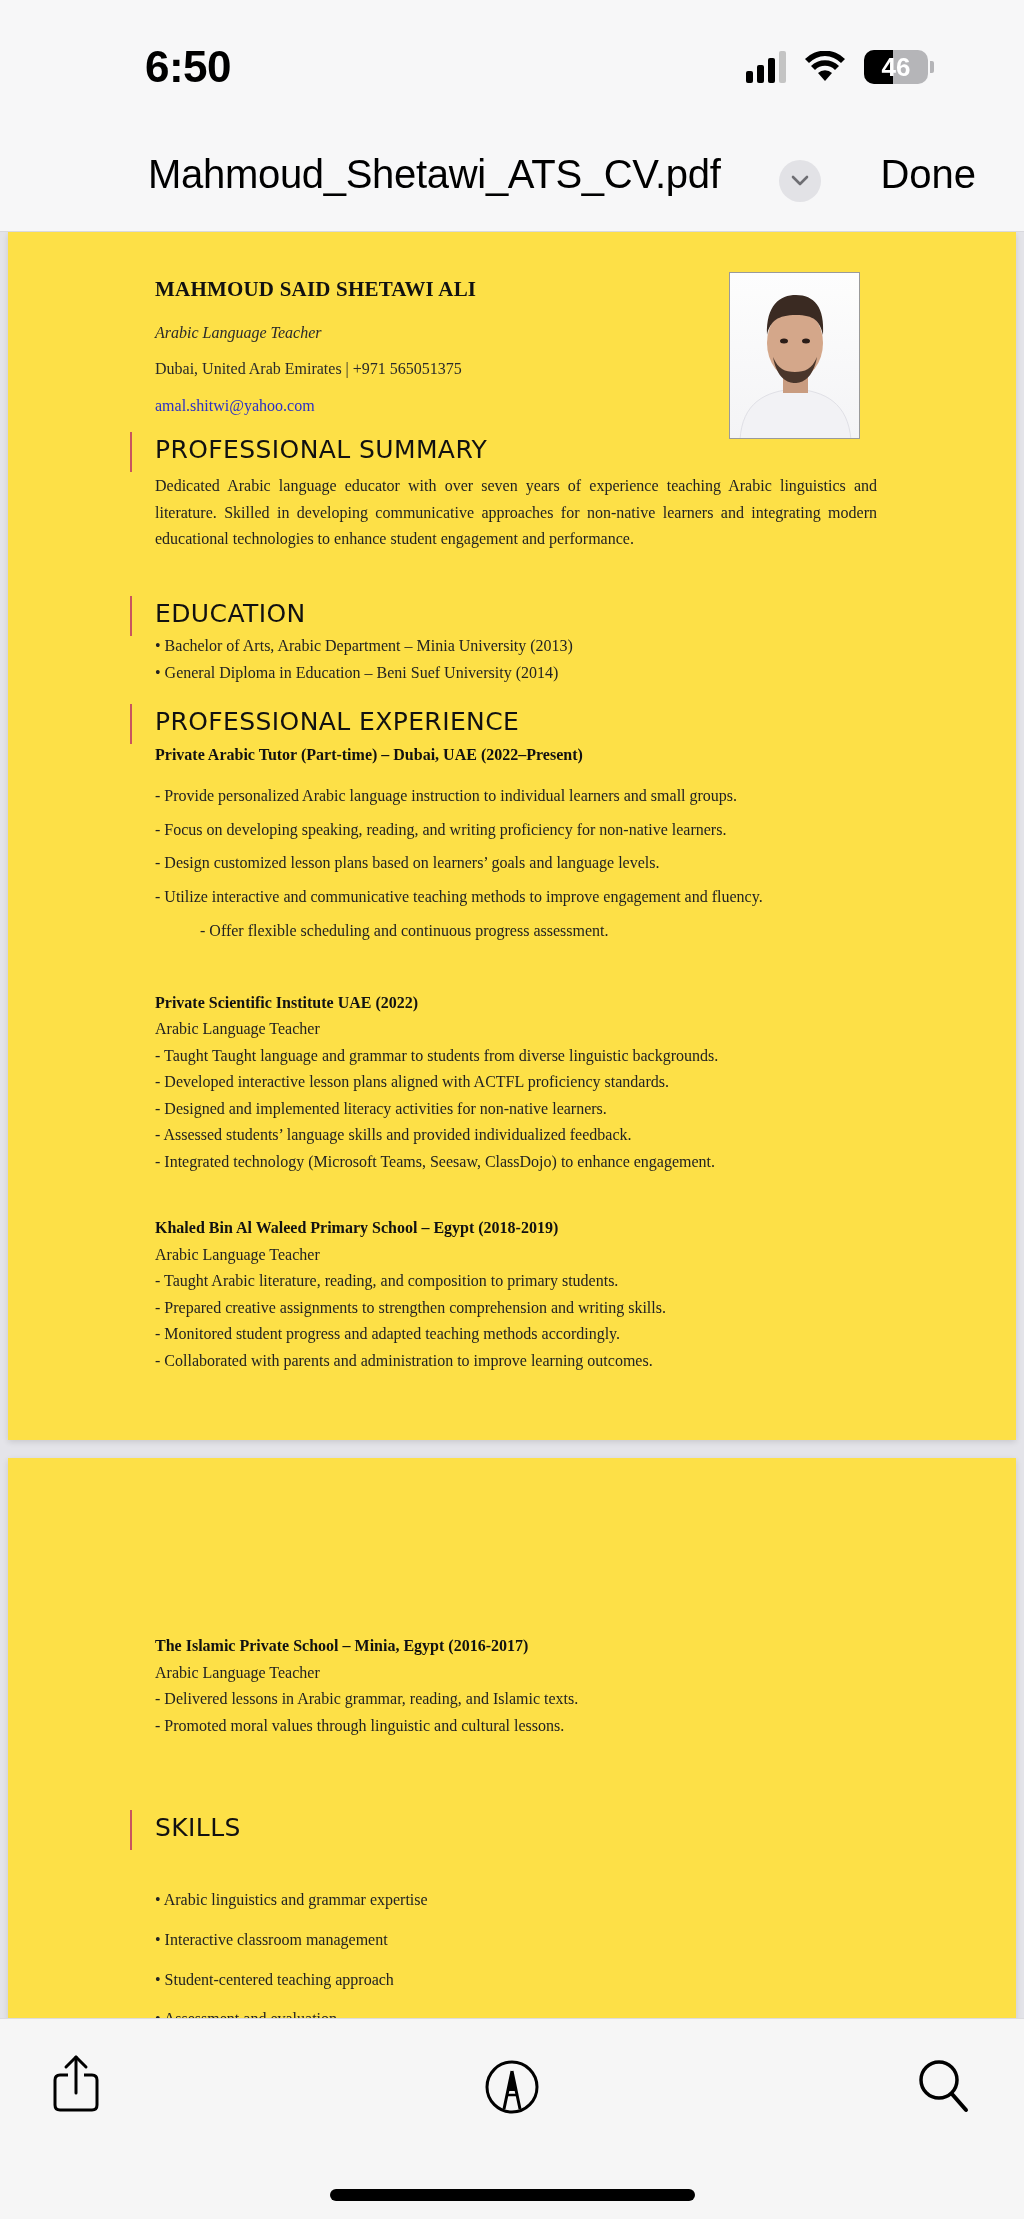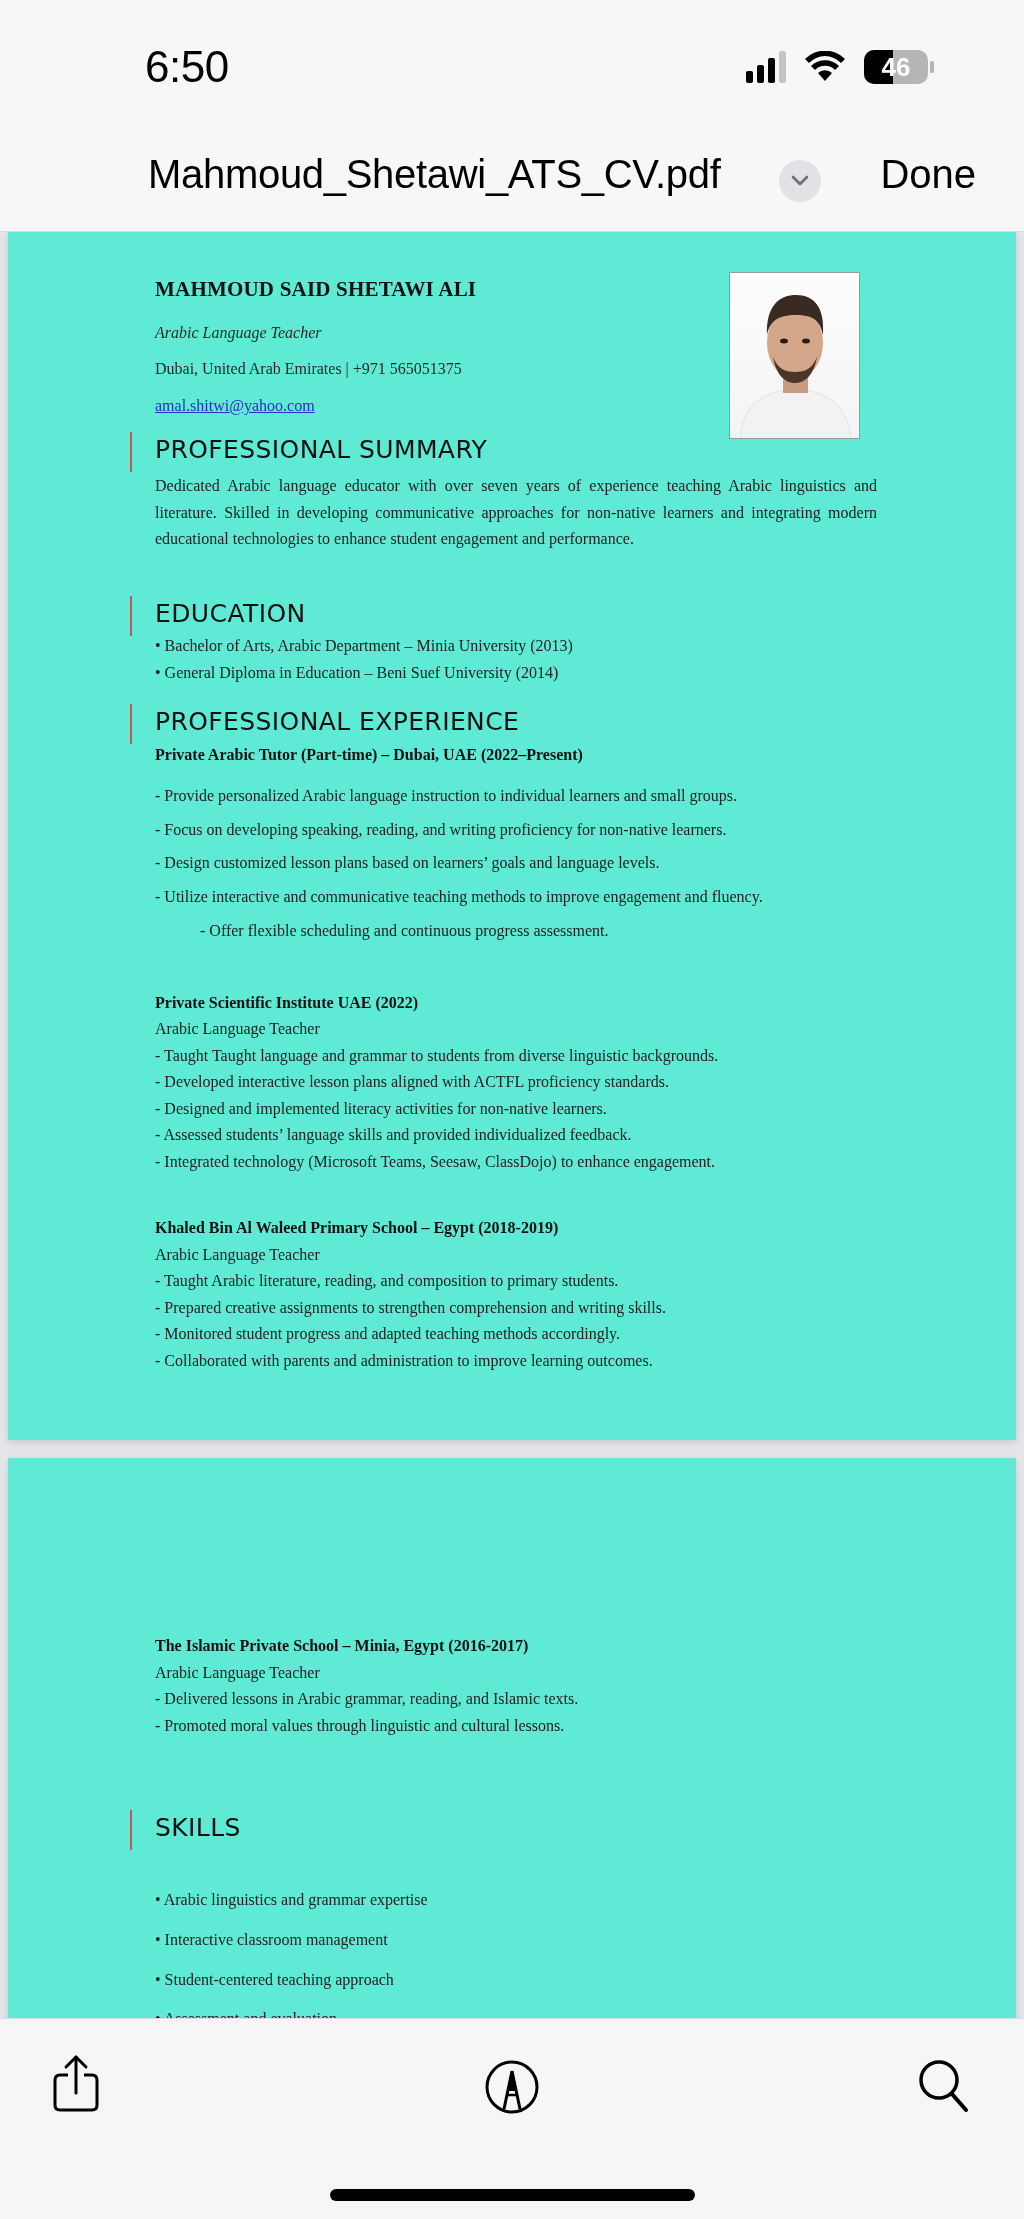--- a/index.html
+++ b/index.html
@@ -1,44 +1,44 @@
 <!DOCTYPE html>
 <html><head>
 <meta charset="utf-8">
 <style>
   * { box-sizing: border-box; margin: 0; padding: 0; }
   html, body { width: 1024px; height: 2219px; overflow: hidden; background: #e4e4e9; }
   body { position: relative; font-family: "Liberation Serif", serif; color: #1a1a1a; }
 
   
   .top-chrome { position: absolute; left: 0; top: 0; width: 1024px; height: 232px; background: #f7f7f8; border-bottom: 1px solid #d9d9de; z-index: 5; }
-  .time { position: absolute; left: 145px; top: 42px; font-family: "Liberation Sans", sans-serif; font-size: 44px; font-weight: 400; letter-spacing: -0.5px; color: #000; }
+  .time { position: absolute; left: 145px; top: 42px; font-family: "Liberation Sans", sans-serif; font-size: 44px; font-weight: 700; letter-spacing: -0.5px; color: #000; }
   .status-icons { position: absolute; right: 90px; top: 50px; display: flex; align-items: center; gap: 18px; }
   .signal { display: flex; align-items: flex-end; gap: 4px; height: 32px; }
   .signal span { width: 7px; border-radius: 2px; background: #000; }
   .signal span.dim { background: #c4c4c4; }
   .battery { position: relative; width: 64px; height: 34px; border-radius: 10px; background: #b5b5b8; overflow: hidden; display: flex; align-items: center; justify-content: center; }
   .battery .fill { position: absolute; left: 0; top: 0; bottom: 0; width: 46%; background: #000; }
   .battery .pct { position: relative; font-family: "Liberation Sans", sans-serif; font-weight: 700; font-size: 26px; color: #fff; }
   .battery-nub { width: 4px; height: 12px; background: #b5b5b8; border-radius: 0 2px 2px 0; margin-left: -16px; }
 
   .doc-title { position: absolute; left: 148px; top: 152px; font-family: "Liberation Sans", sans-serif; font-size: 40px; color: #000; letter-spacing: -0.3px; text-align: right; }
   .title-chevron { position: absolute; left: 779px; top: 160px; width: 42px; height: 42px; border-radius: 50%; background: #e2e2e6; display: flex; align-items: center; justify-content: center; }
   .done-button { position: absolute; right: 48px; top: 152px; font-family: "Liberation Sans", sans-serif; font-size: 40px; color: #000; background: none; border: none; cursor: pointer; }
 
   
-  .page { position: absolute; left: 8px; width: 1008px; background: #5eead4; box-shadow: 0 2px 6px rgba(0,0,0,0.12); }
+  .page { position: absolute; left: 8px; width: 1008px; background: #fde047; box-shadow: 0 2px 6px rgba(0,0,0,0.12); }
   .page1 { top: 232px; height: 1208px; }
   .page2 { top: 1458px; height: 600px; }
   .content { position: absolute; left: 147px; width: 722px; }
 
   .name { font-size: 21px; font-weight: 700; color: #111; letter-spacing: 0.2px; }
   .role { font-size: 16px; font-style: italic; color: #2a2a2a; }
   .contact { font-size: 16px; color: #2a2a2a; }
-  .email { font-size: 16px; color: #2a2fc7; text-decoration: underline; cursor: pointer; }
+  .email { font-size: 16px; color: #2a2fc7; cursor: pointer; }
 
   .photo { position: absolute; left: 721px; top: 40px; width: 131px; height: 167px; border: 1.5px solid #9a9a9a; background: linear-gradient(#fdfdfd, #f4f4f6); overflow: hidden; }
 
   .section-head { position: absolute; left: 147px; font-family: "DejaVu Sans", sans-serif; font-size: 25px; color: #111; letter-spacing: 0.4px; }
   .section-bar { position: absolute; left: 122px; width: 2px; height: 40px; background: #c9555e; }
 
   .para { font-size: 16px; line-height: 26.5px; text-align: justify; color: #222; }
   .line { font-size: 16px; color: #222; white-space: nowrap; }
   .bold { font-weight: 700; color: #111; }
 

